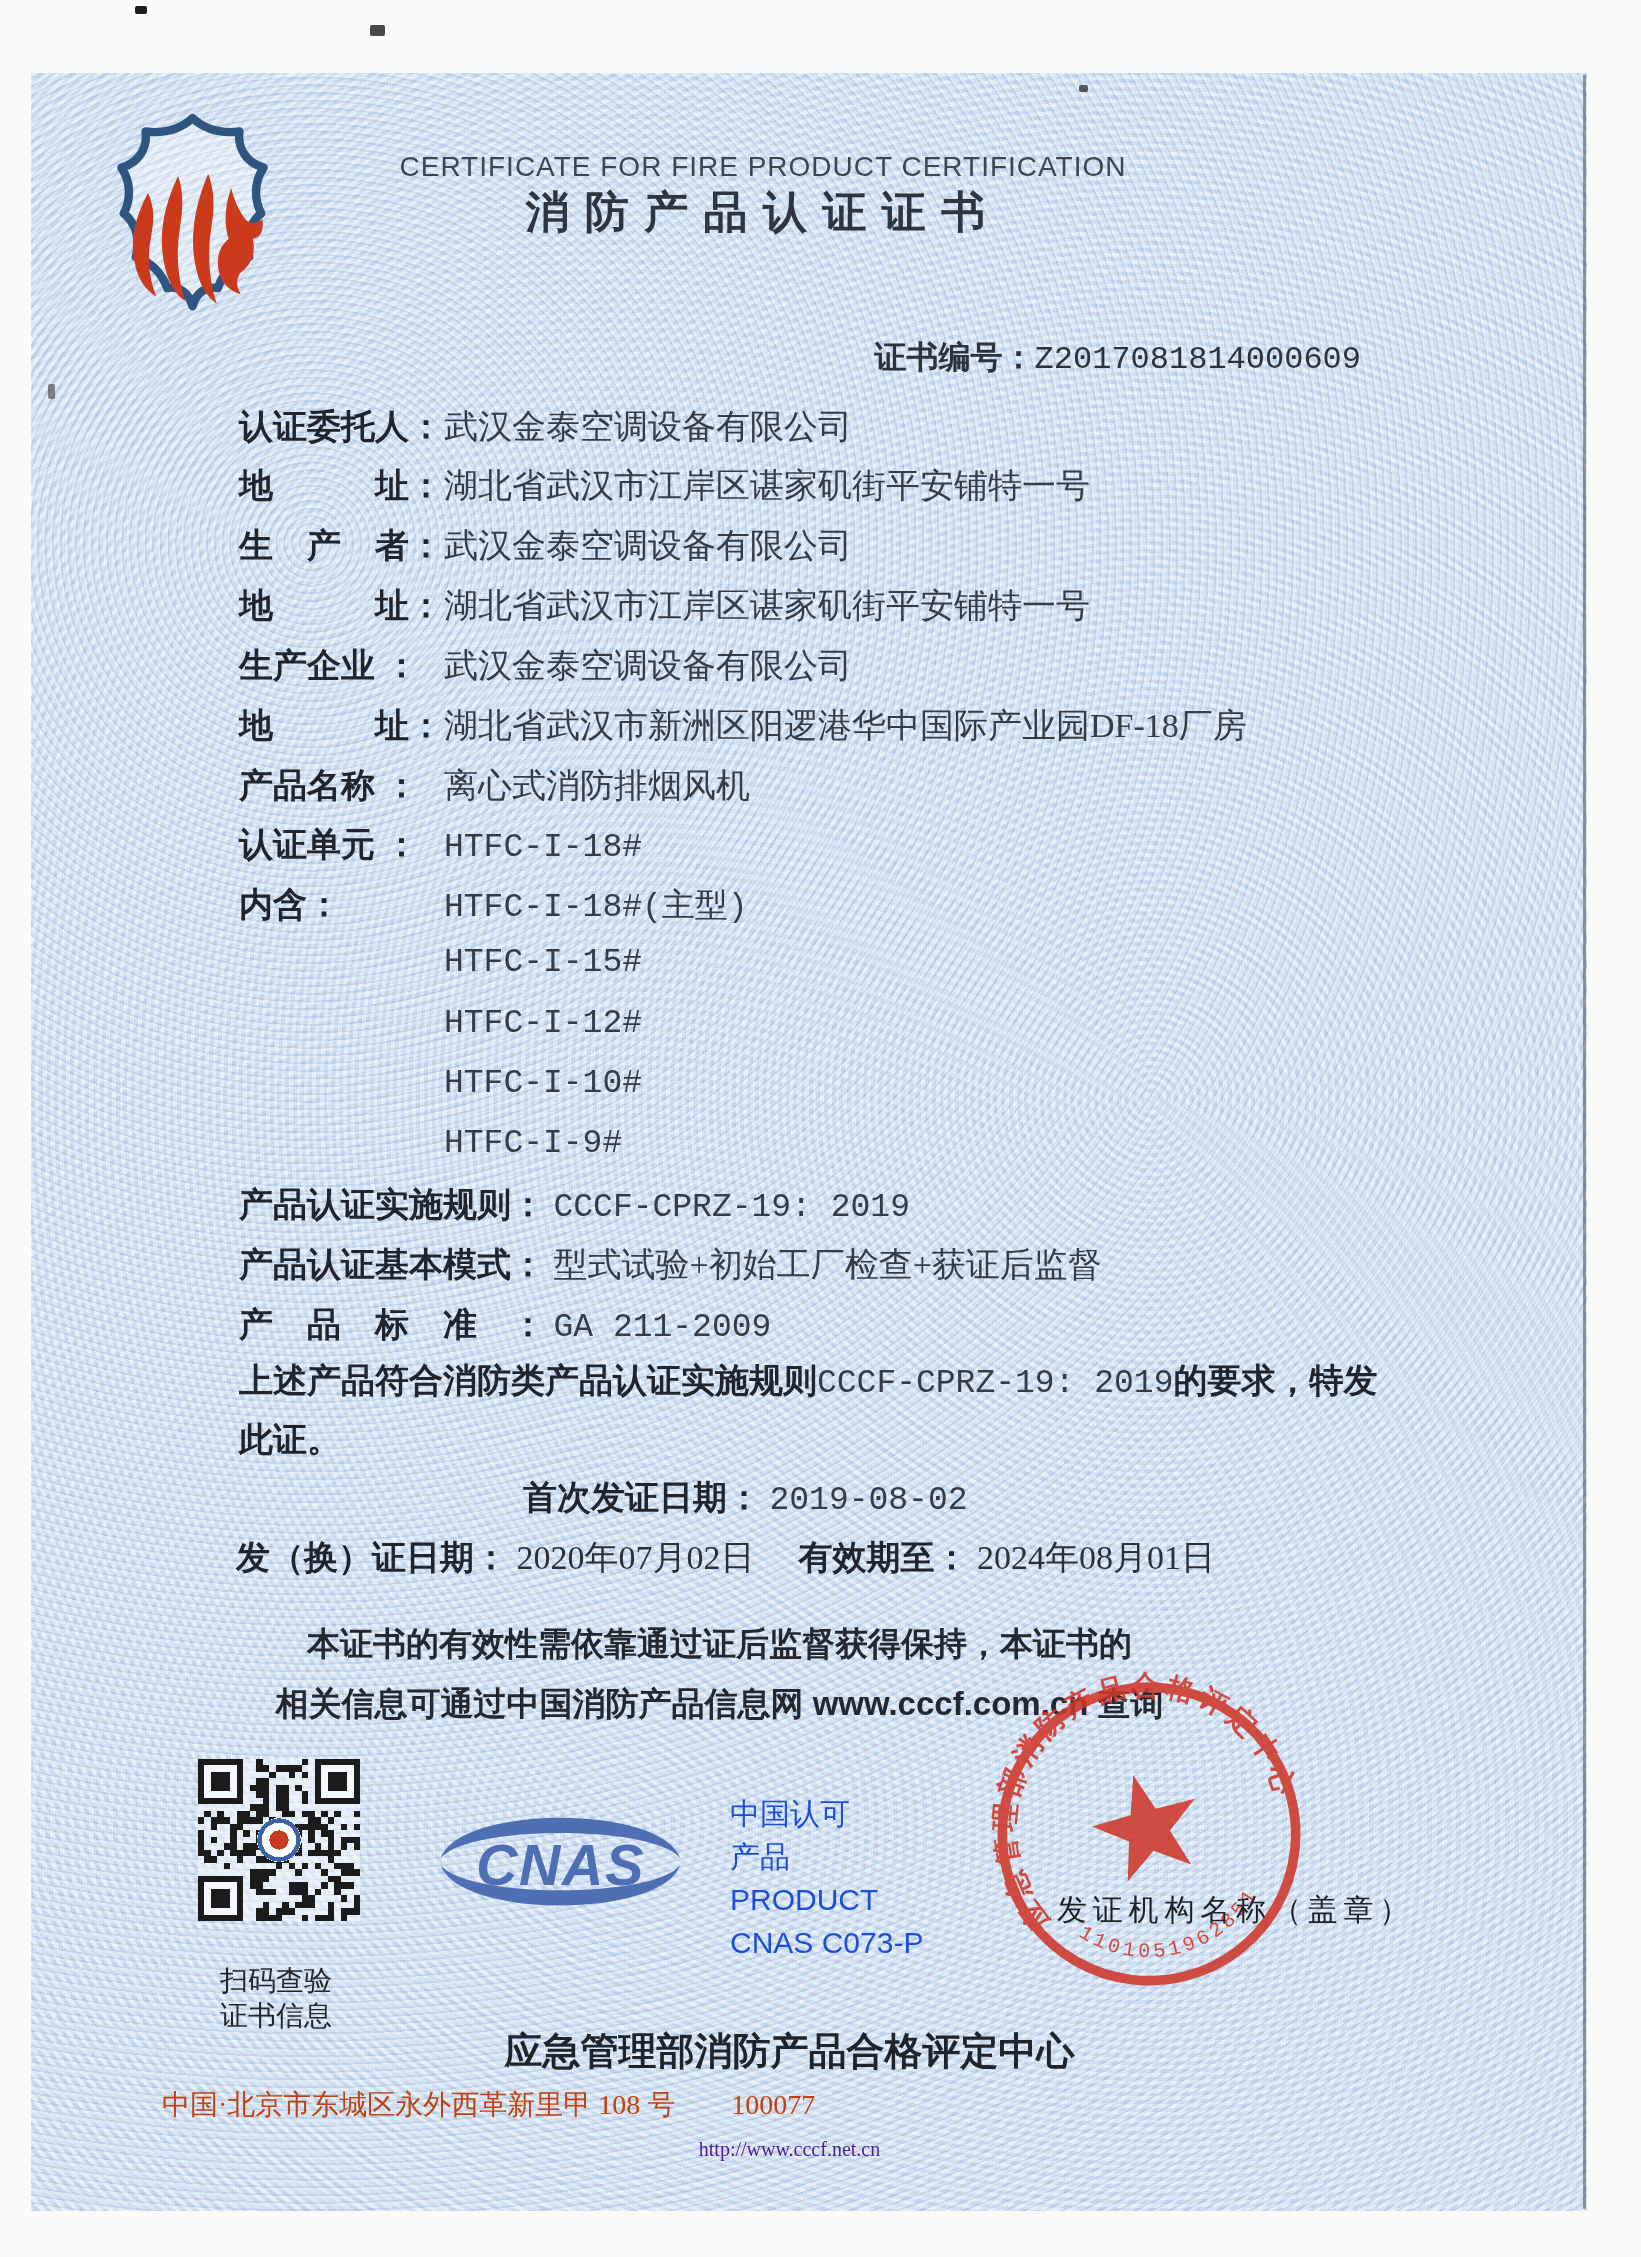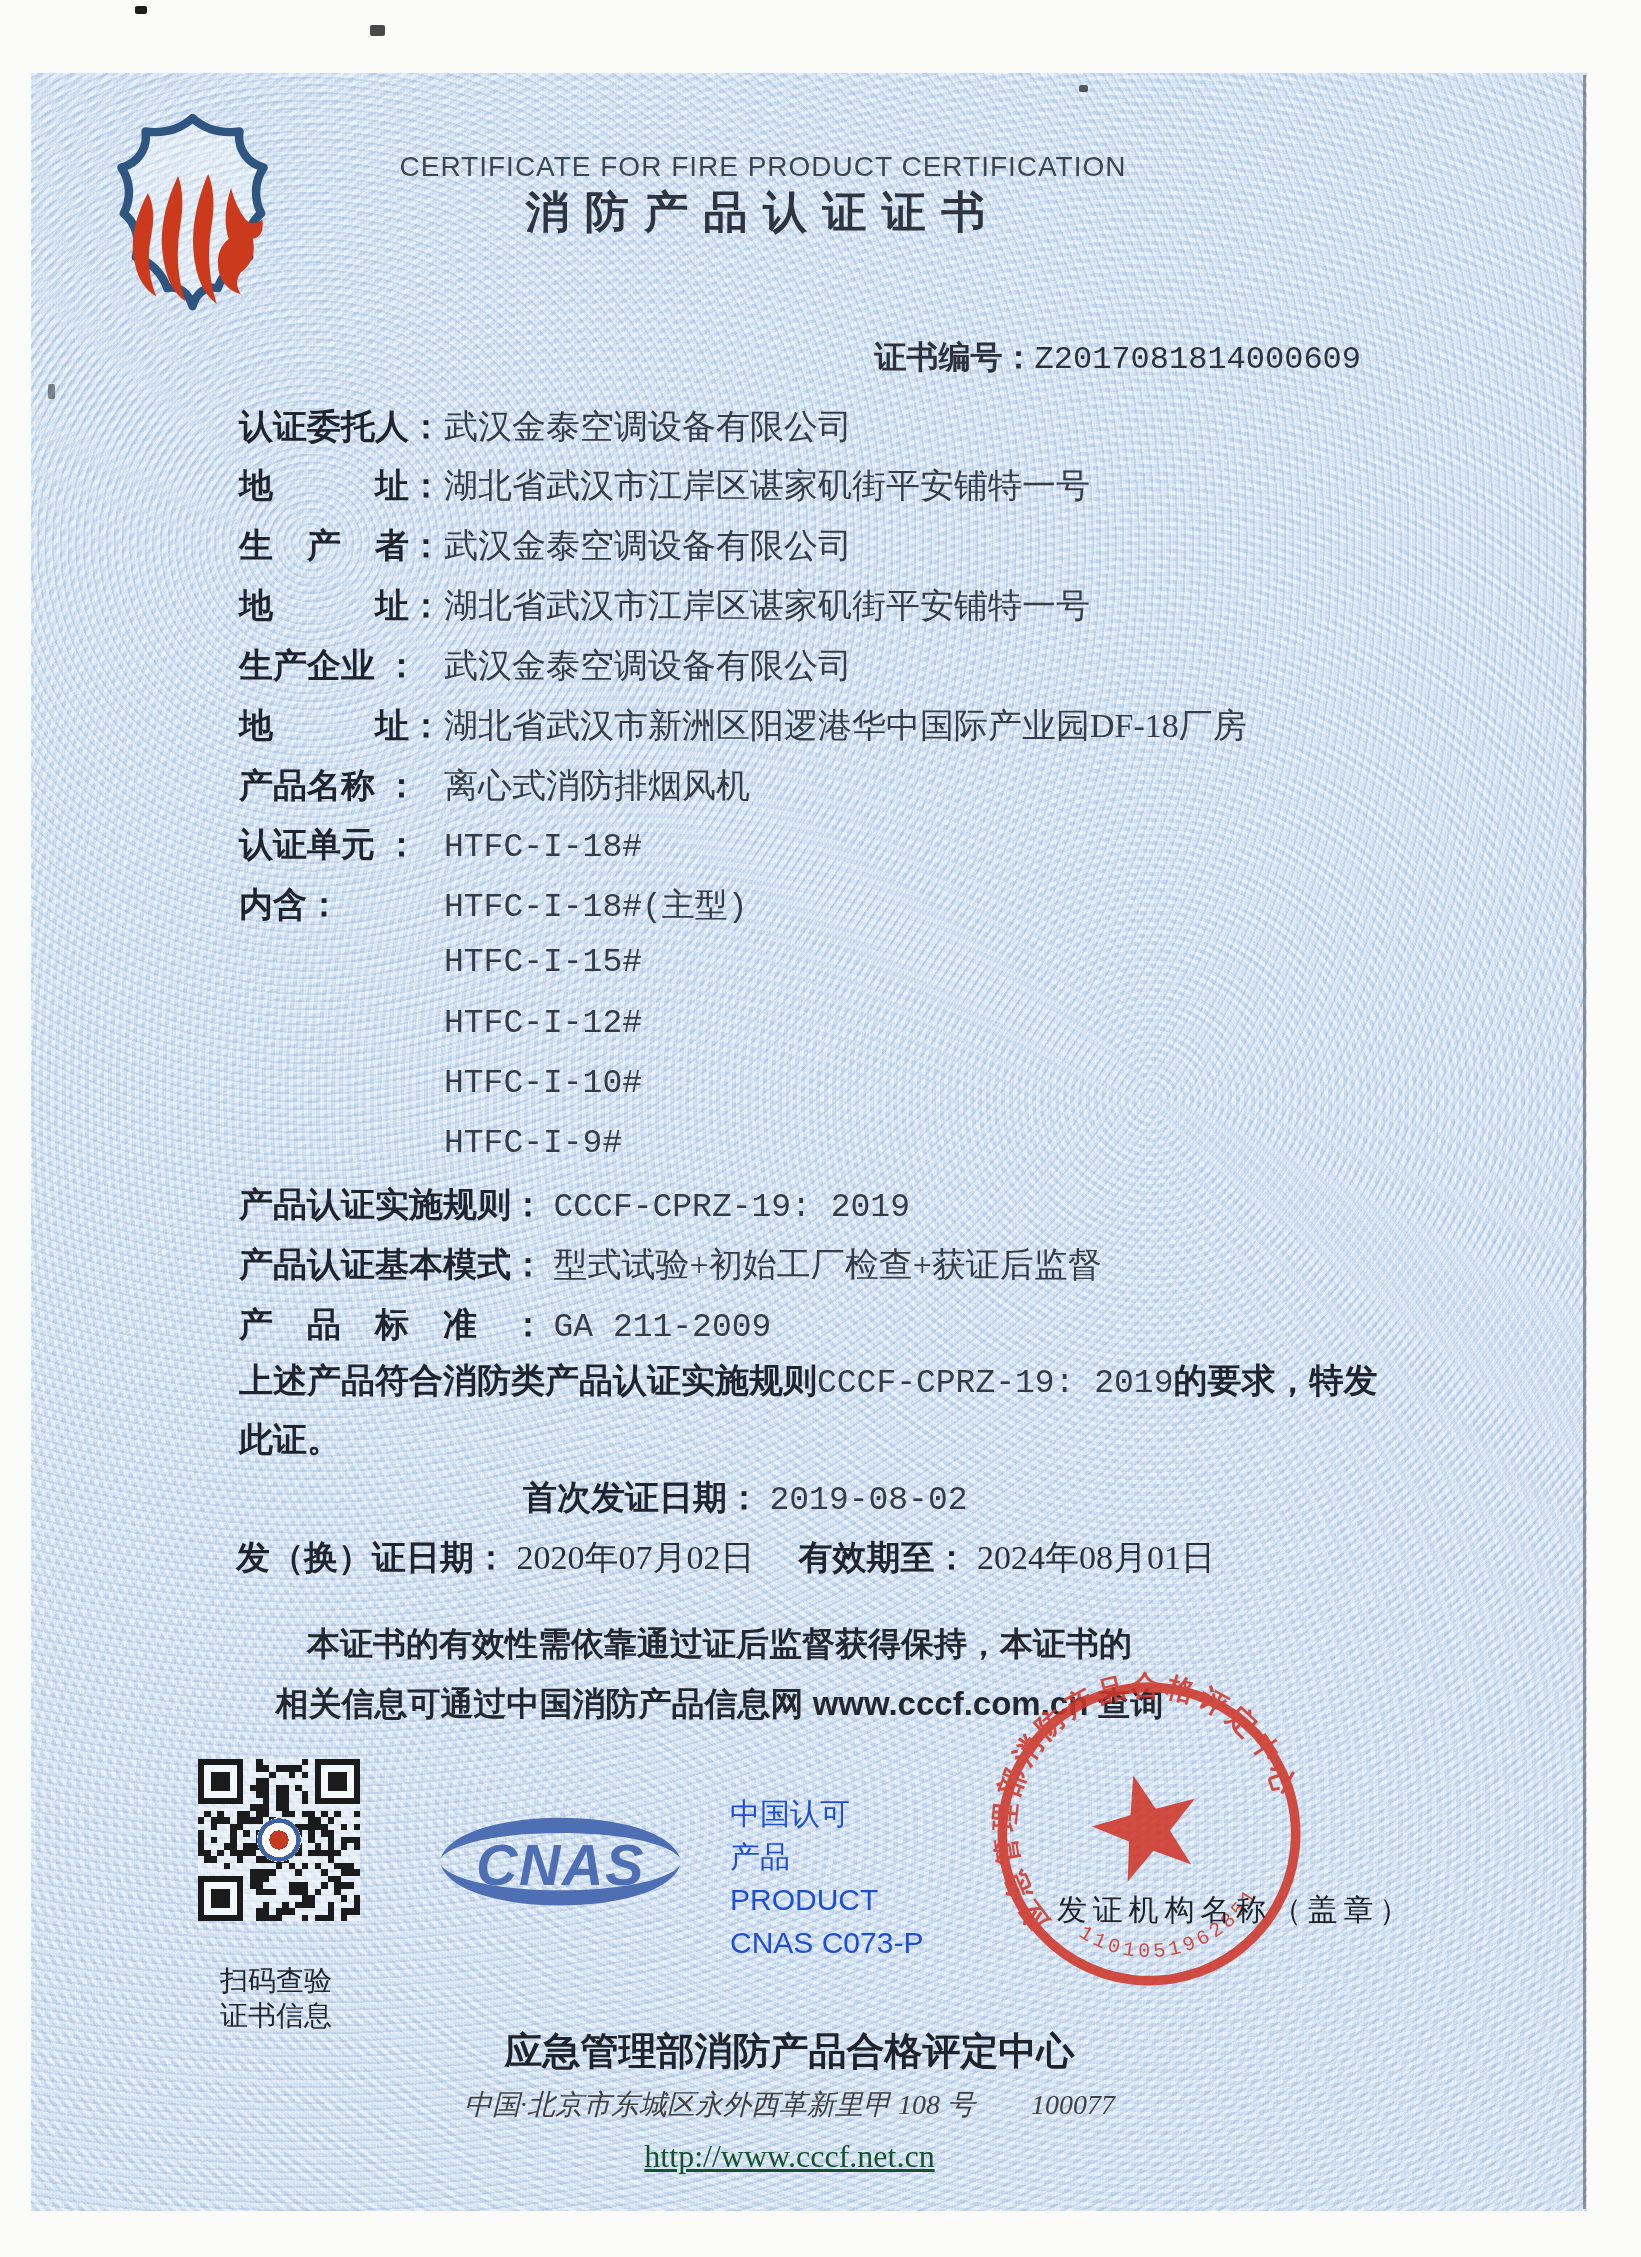--- a/index.html
+++ b/index.html
@@ -46,22 +46,22 @@
   #qr-caption1{left:220px;top:1962px;font-size:28px;color:#23262c;}
   #qr-caption2{left:220px;top:1997px;font-size:28px;color:#23262c;}
   #cnas-text{left:730px;top:1792px;font-size:30px;line-height:43px;color:#1d4ed8;}
   #cnas-text .lat{font-family:"Liberation Sans",sans-serif;}
 
   #stamp-overlay{left:1057px;top:1890px;font-size:30px;letter-spacing:5.8px;color:#1d2027;}
 
   #org-name{left:162px;top:2026px;width:1255px;text-align:center;
             font-family:"Liberation Sans",sans-serif;font-weight:bold;
             font-size:38px;color:#1f232b;}
-  #org-address{left:162px;top:2086px;width:1255px;text-align:center;font-size:28px;color:#404040;font-style:italic;}
-  #org-url{left:162px;top:2138px;width:1255px;text-align:center;font-size:32px;color:#14532d;text-decoration:underline;}
+  #org-address{left:162px;top:2086px;width:1255px;font-size:28px;color:#c2410c;}
+  #org-url{left:162px;top:2138px;width:1255px;text-align:center;font-size:20px;color:#4c1d95;}
 
   .speck{position:absolute;background:#1d1d1d;border-radius:1.9px;}
   #edge-line{position:absolute;left:1583px;top:75px;width:2.9px;height:2134px;background:#4a4a4a;opacity:.55;}
 </style>
 </head>
 <body>
 
 <div id="page">
   <div id="cert"></div>
 

